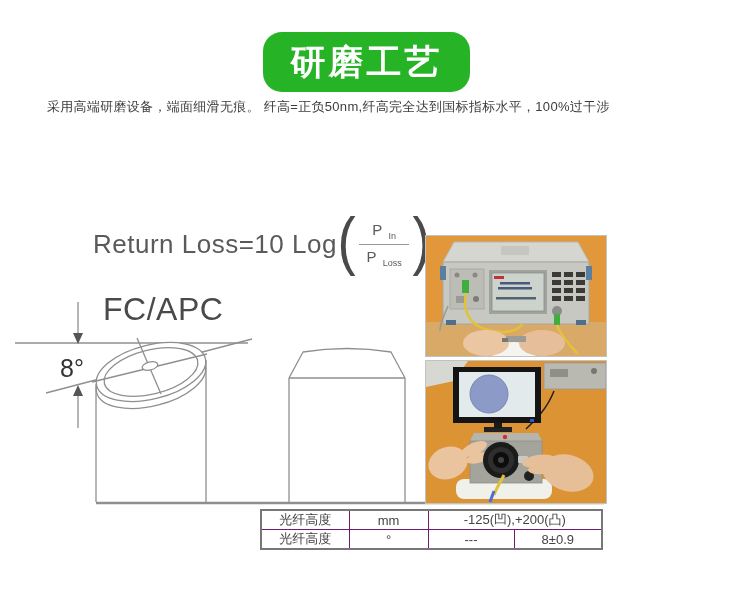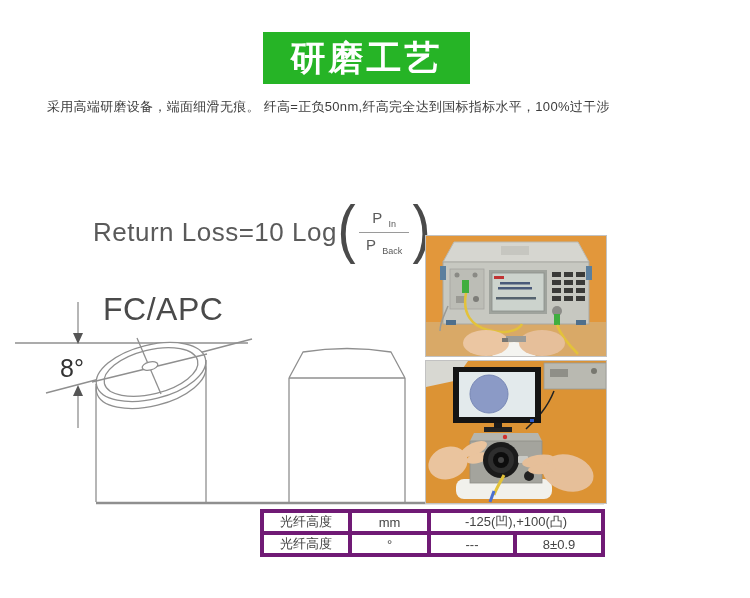--- a/index.html
+++ b/index.html
@@ -8,44 +8,44 @@
     width: 750px;
     height: 598px;
     background: #ffffff;
     font-family: "Liberation Sans", "DejaVu Sans", sans-serif;
     overflow: hidden;
   }
   
   .banner {
     position: absolute;
     left: 263px; top: 32px;
-    width: 207px; height: 52px;
+    width: 207px; height: 60px;
     background: #26b426;
-    display: flex; align-items: center; justify-content: center;
+    display: flex; align-items: center; justify-content: center; border-radius: 19px;
   }
   .banner span {
     color: #ffffff;
     font-size: 35px;
     letter-spacing: 3px;
     font-weight: 600;
   }
   
   .intro {
     position: absolute;
     left: 47px; top: 98px;
     margin: 0;
     font-size: 13px;
     color: #3c3c3c;
     white-space: nowrap;
     letter-spacing: 0.3px;
   }
   
   .formula {
     position: absolute;
-    left: 93px; top: 200px;
+    left: 93px; top: 212px;
     height: 64px;
     display: flex; align-items: center;
     color: #5a5a5a;
   }
   .f-main { font-size: 26px; letter-spacing: 0.5px; }
   .paren {
     font-size: 64px;
     font-weight: 400;
     color: #4a4a4a;
     line-height: 58px;
@@ -90,21 +90,21 @@
     position: absolute;
     left: 260px; top: 509px;
     border-collapse: collapse;
     table-layout: fixed;
     width: 341px;
     font-size: 13px;
     color: #444444;
     border: 2px solid #777777;
   }
   .spec-table td {
-    border: 4px solid #701a75;
+    border: 1px solid #701a75;
     height: 17px;
     text-align: center;
     vertical-align: middle;
     padding: 0 2px;
     overflow: hidden;
     white-space: nowrap;
   }
 </style>
 </head>
 <body>
@@ -116,21 +116,21 @@
   </div>
 
   <p class="intro">采用高端研磨设备，端面细滑无痕。 纤高=正负50nm,纤高完全达到国标指标水平，100%过干涉</p>
 
   <div class="formula">
     <span class="f-main">Return Loss=10 Log</span>
     <span class="paren">(</span>
     <span class="frac">
       <span class="num"><span>P</span>&nbsp;<sub>In</sub></span>
       <span class="bar"></span>
-      <span class="den"><span>P</span>&nbsp;<sub>Back</sub></span>
+      <span class="den"><span>P</span>&nbsp;<sub>Loss</sub></span>
     </span>
     <span class="paren">)</span>
   </div>
 
   <div class="conn-label apc">FC/APC</div>
 
   <svg class="diagram-svg" width="620" height="215" viewBox="0 0 620 215" xmlns="http://www.w3.org/2000/svg">
     <g stroke="#8f8f8f" stroke-width="1.3" fill="none">
 
       <line x1="15" y1="48" x2="248" y2="48"></line>
@@ -282,21 +282,21 @@
     <colgroup>
       <col style="width:88px">
         <col style="width:79px">
         <col style="width:86px">
         <col style="width:88px">
     </colgroup>
     <tbody>
       <tr>
         <td>光纤高度</td>
         <td>mm</td>
-        <td colspan="2">-125(凹),+100(凸)</td>
+        <td colspan="2">-125(凹),+200(凸)</td>
       </tr>
       <tr>
         <td>光纤高度</td>
         <td>°</td>
         <td>---</td>
         <td>8±0.9</td>
       </tr>
     </tbody>
   </table>
 

